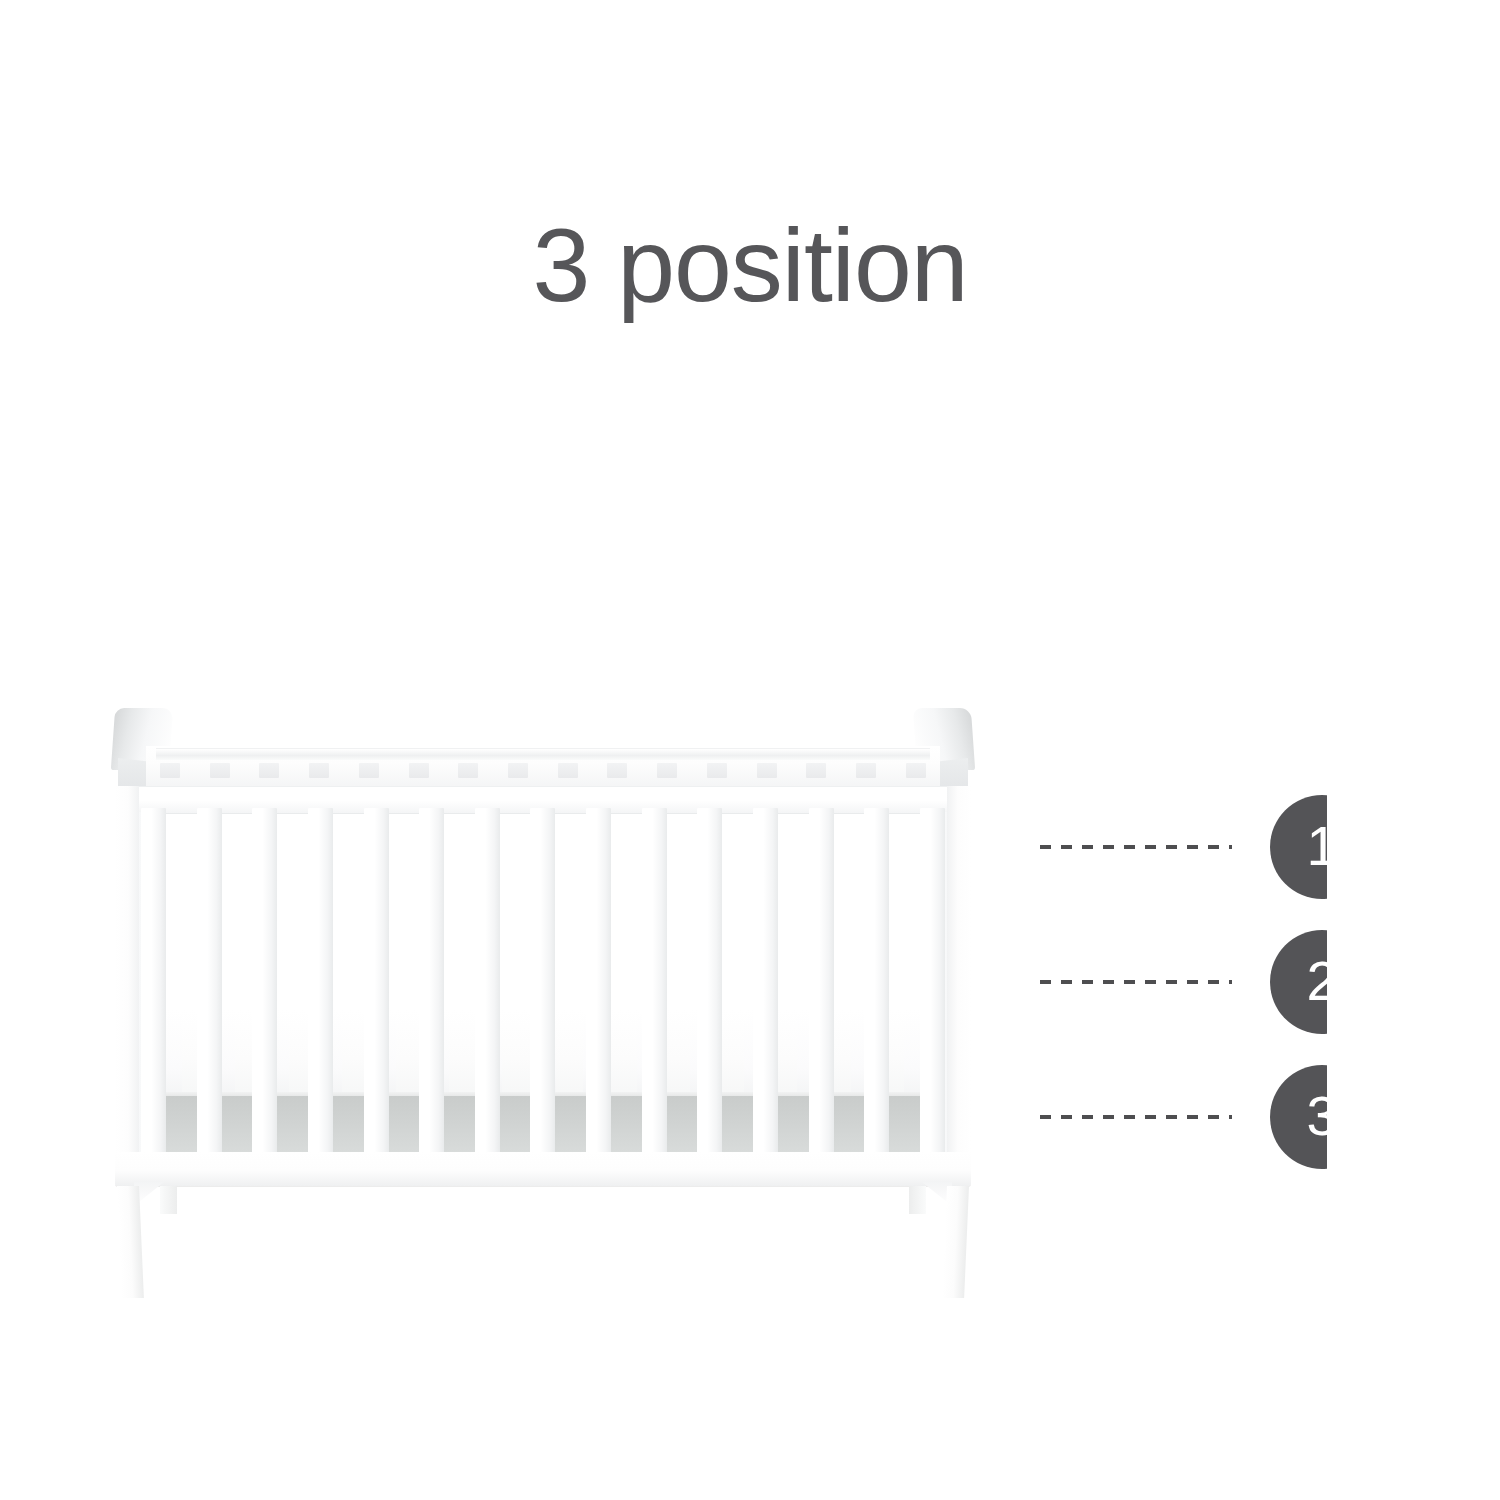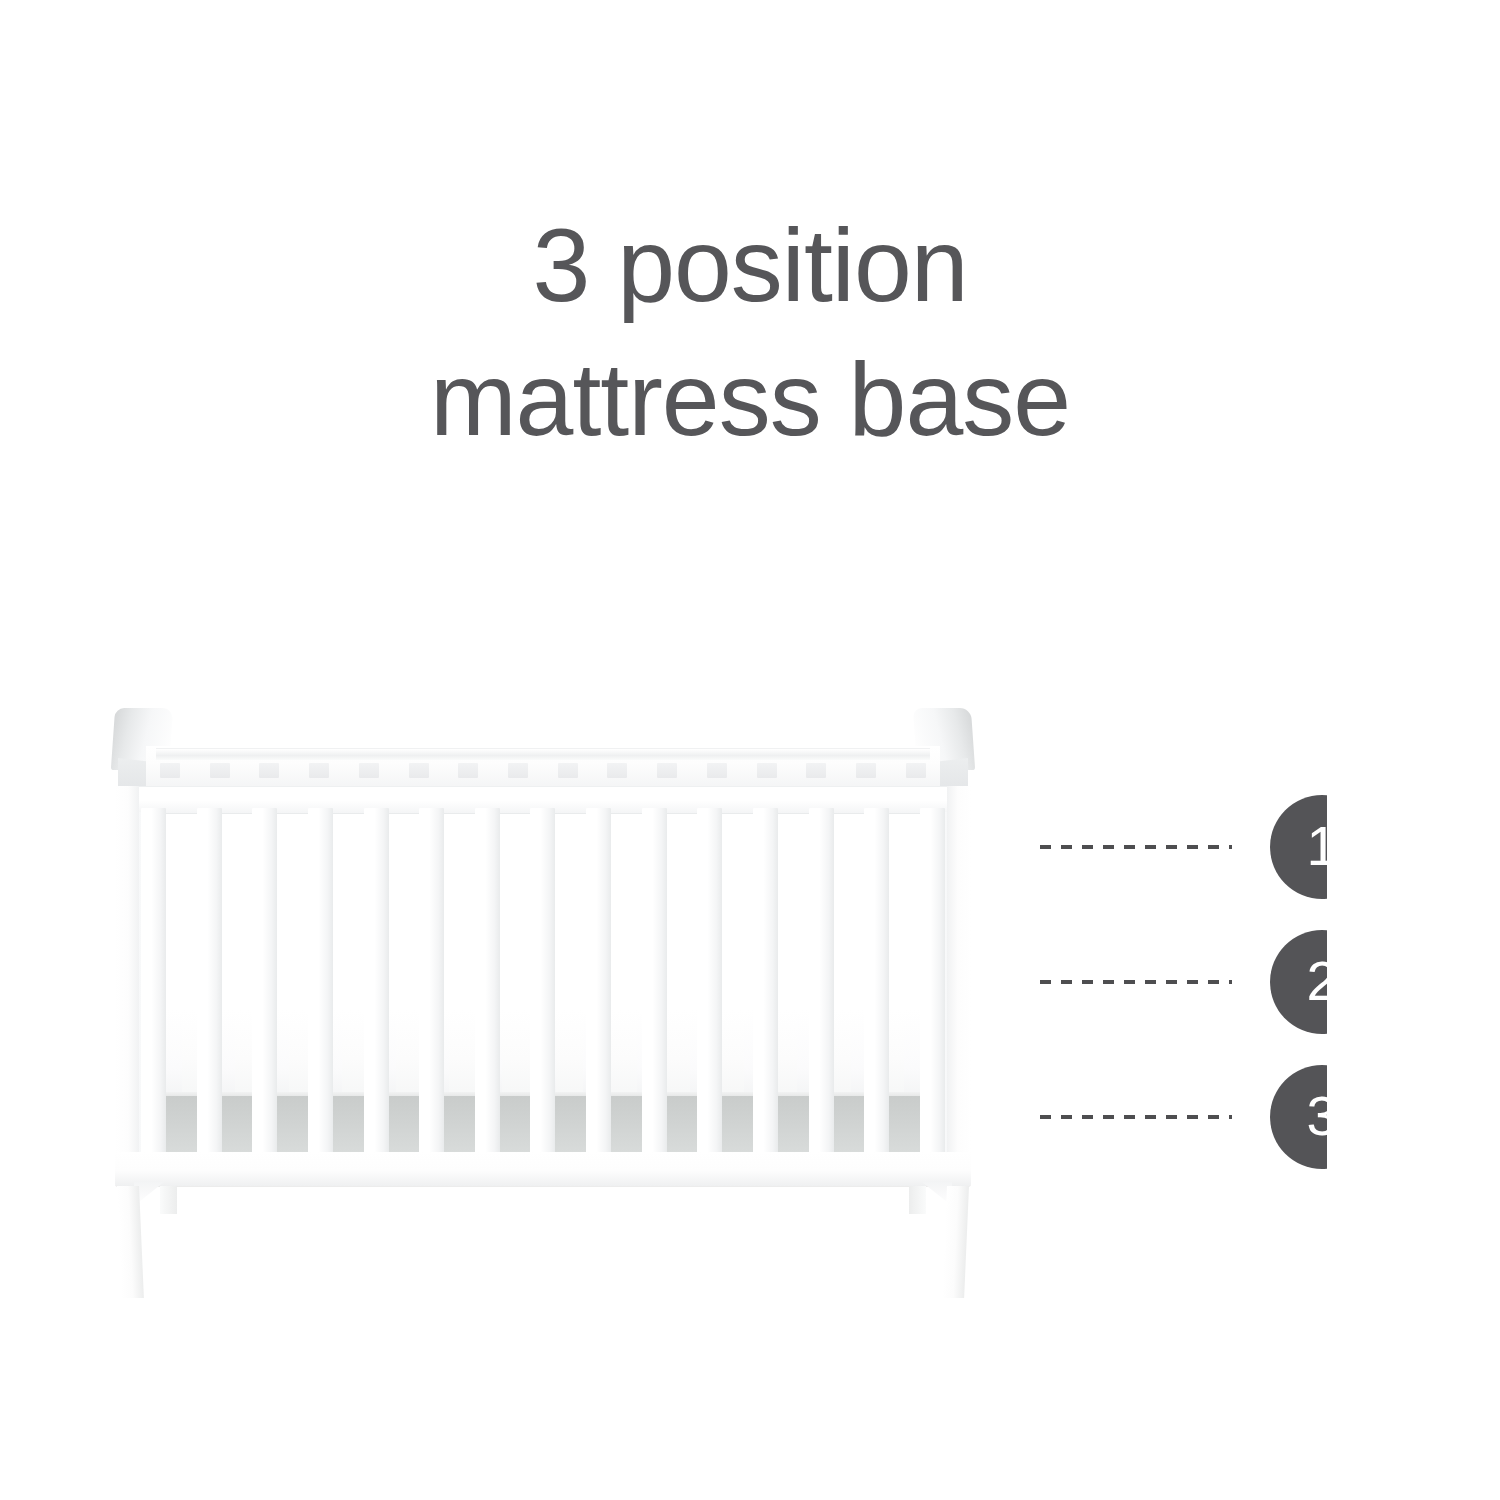--- a/index.html
+++ b/index.html
@@ -273,21 +273,20 @@
   #callout-2 { left: 1040px; top: 930px; }
   #callout-3 { left: 1040px; top: 1065px; }
 </style>
 </head>
 <body>
 
 <div id="canvas">
 
   <div id="title-block">
     <span class="tline">3 position</span>
-    <span class="tline">mattress base</span>
   </div>
 
   <div id="crib">
 
     <div class="endpost left"></div>
     <div class="endpost right"></div>
 
     <div class="wedge left"></div>
     <div class="wedge right"></div>
 

